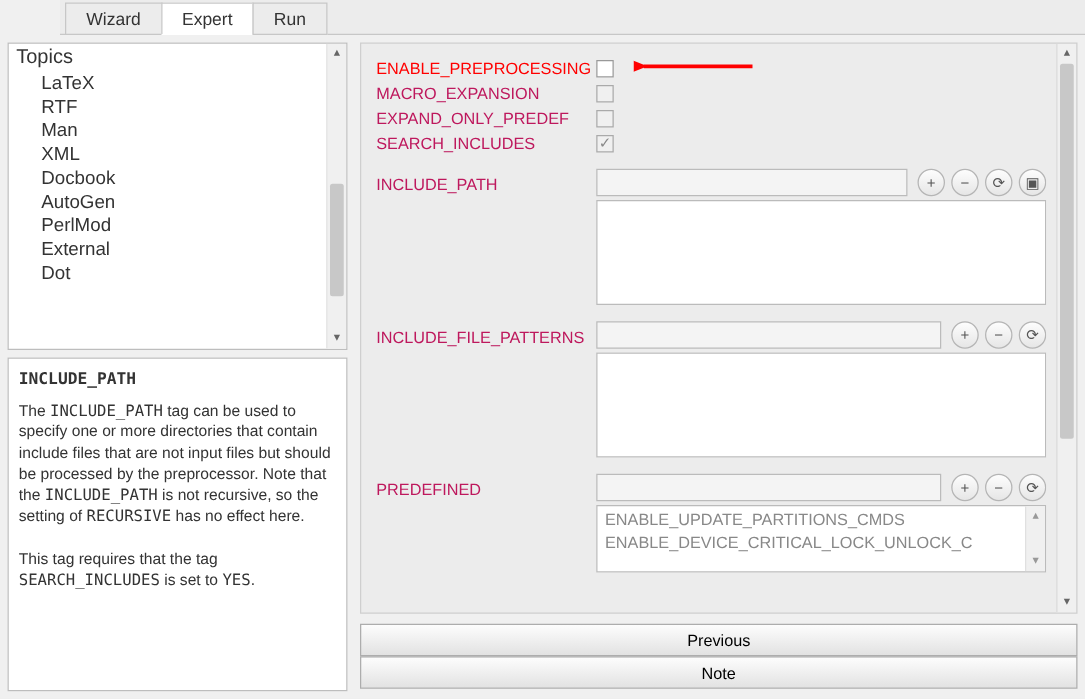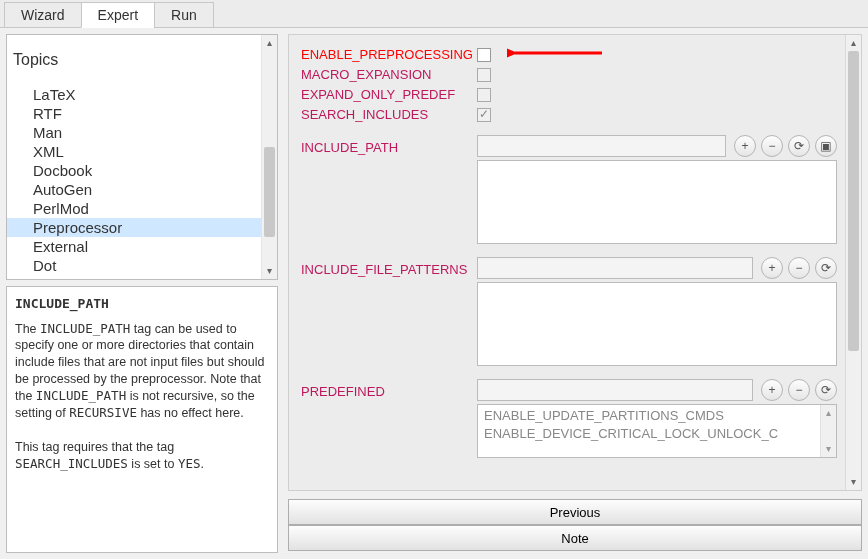--- a/index.html
+++ b/index.html
@@ -1,28 +1,28 @@
 <!DOCTYPE html>
 <html><head>
 <meta charset="utf-8">
 <style>
   * { box-sizing: border-box; margin: 0; padding: 0; }
   body { font-family: "Segoe UI", Tahoma, sans-serif; font-size: 13px; background: #f0f0f0; color: #333; width: 868px; height: 559px; overflow: hidden; }
   .app { width: 868px; height: 559px; display: flex; flex-direction: column; }
-  .tabrow { display: flex; background: #ececec; border-bottom: 1px solid #c7c7c7; padding: 1px 4px 0 4px; gap:0; }
+  .tabrow { display: flex; background: #ececec; border-bottom: 1px solid #c7c7c7; padding: 1px 4px 0 4px; gap:0;margin-left:48px; }
   .tab { padding: 4px 16px; border: 1px solid #c7c7c7; background: #ececec; cursor: pointer; margin-right:-1px; position:relative; top:1px; font-size:14px;}
   .tab.active { background: #fff; border-bottom: 1px solid #fff; }
   .body { flex: 1; display: flex; gap: 10px; padding: 6px; }
   .left { width: 272px; display: flex; flex-direction: column; gap: 6px; }
   .tree-panel { border: 1px solid #bdbdbd; background: #fff; height: 246px; position:relative; overflow:hidden;}
   .tree-scroll { position:absolute; right:0; top:0; bottom:0; width:16px; background:#f0f0f0; border-left:1px solid #e4e4e4;}
   .tree-scroll .arrow-up,.tree-scroll .arrow-down{position:absolute;left:0;right:0;height:16px;text-align:center;font-size:10px;color:#666;line-height:16px;}
   .tree-scroll .arrow-up{top:0;} .tree-scroll .arrow-down{bottom:0;}
   .tree-scroll .thumb{position:absolute;left:2px;right:2px;top:112px;height:90px;background:#c8c8c8;border-radius:2px;}
-  .tree-title { font-size: 16px; padding: 16px 6px; }
+  .tree-title { font-size: 16px; padding: 2px 6px; }
   .tree-item { font-size: 15px; padding: 1px 6px 1px 26px; cursor: pointer; }
   .tree-item.selected { background: #cfe8ff; }
   .help-panel { border: 1px solid #bdbdbd; background: #fff; flex: 1; padding: 8px 8px; font-size: 12.5px; line-height: 1.35; overflow:auto; }
   .help-panel .title { font-weight: bold; font-family: Consolas, monospace; margin-bottom: 8px; font-size:13px;}
   .help-panel .mono { font-family: Consolas, monospace; }
   .right { flex: 1; display: flex; flex-direction: column; gap: 8px; }
   .form-area { flex: 1; border: 1px solid #cfcfcf; background: #ececec; padding: 10px 12px; position: relative; overflow: hidden; }
   .form-inner { position:absolute; left:12px; right:24px; top:10px; bottom:10px; overflow:hidden;}
   .form-scroll { position:absolute; right:0; top:0; bottom:0; width:16px; background:#f0f0f0; border-left:1px solid #dadada;}
   .form-scroll .arrow-up,.form-scroll .arrow-down{position:absolute;left:0;right:0;height:16px;text-align:center;font-size:10px;color:#666;line-height:16px;}
@@ -63,21 +63,20 @@
       <div class="tree-panel">
         <div class="tree-title">Topics</div>
         <div id="tree-items">
             <div class="tree-item">LaTeX</div>
             <div class="tree-item">RTF</div>
             <div class="tree-item">Man</div>
             <div class="tree-item">XML</div>
             <div class="tree-item">Docbook</div>
             <div class="tree-item">AutoGen</div>
             <div class="tree-item">PerlMod</div>
-            <div class="tree-item selected">Preprocessor</div>
             <div class="tree-item">External</div>
             <div class="tree-item">Dot</div>
           </div>
         <div class="tree-scroll">
           <div class="arrow-up">▴</div>
           <div class="thumb"></div>
           <div class="arrow-down">▾</div>
         </div>
       </div>
       <div class="help-panel">

